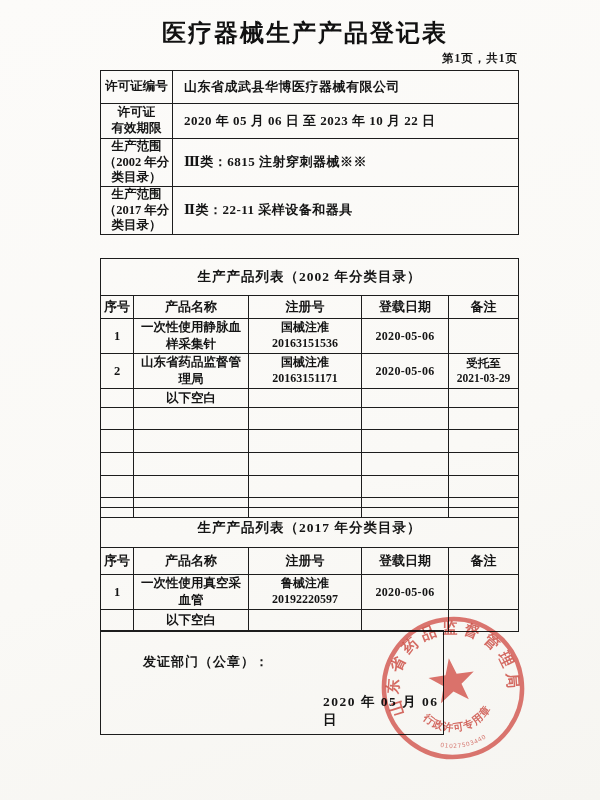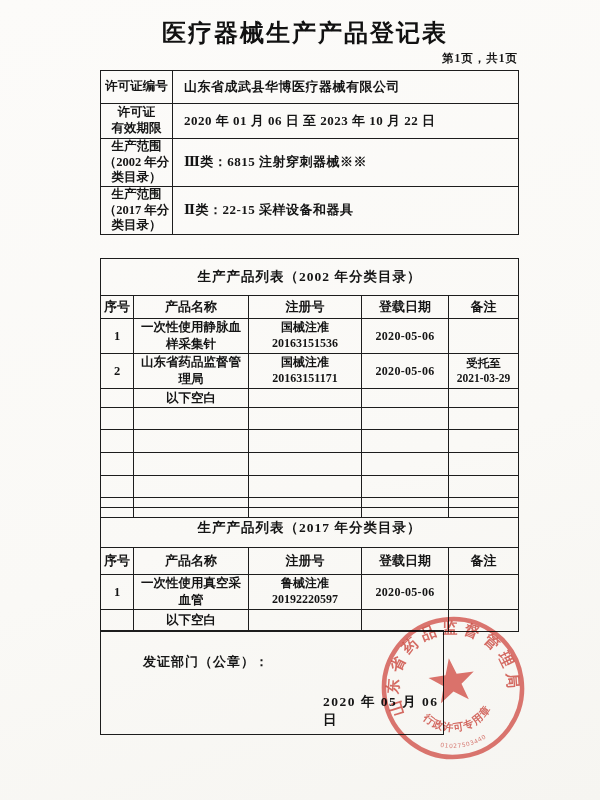--- a/index.html
+++ b/index.html
@@ -54,33 +54,33 @@
         <col style="width:346px">
       </colgroup>
     <tbody>
         <tr style="height:33px">
       <td class="lbl pre">许可证编号</td>
       <td class="val">山东省成武县华博医疗器械有限公司</td>
     </tr>
     <tr style="height:35px">
       <td class="lbl pre">许可证
 有效期限</td>
-      <td class="val">2020 年 01 月 06 日  至 2023 年 10 月 22 日</td>
+      <td class="val">2020 年 05 月 06 日  至 2023 年 10 月 22 日</td>
     </tr>
     <tr style="height:44px">
       <td class="lbl pre">生产范围
 （2002 年分
 类目录）</td>
       <td class="val">Ⅲ类：6815 注射穿刺器械※※</td>
     </tr>
     <tr style="height:46px">
       <td class="lbl pre">生产范围
 （2017 年分
 类目录）</td>
-      <td class="val">Ⅱ类：22-15 采样设备和器具</td>
+      <td class="val">Ⅱ类：22-11 采样设备和器具</td>
     </tr>
   </tbody>
     </table>
 
   <table style="top:258px;width:418px;">
     <colgroup>
       <col style="width:33px">
         <col style="width:115px">
         <col style="width:113px">
       <col style="width:87px">

